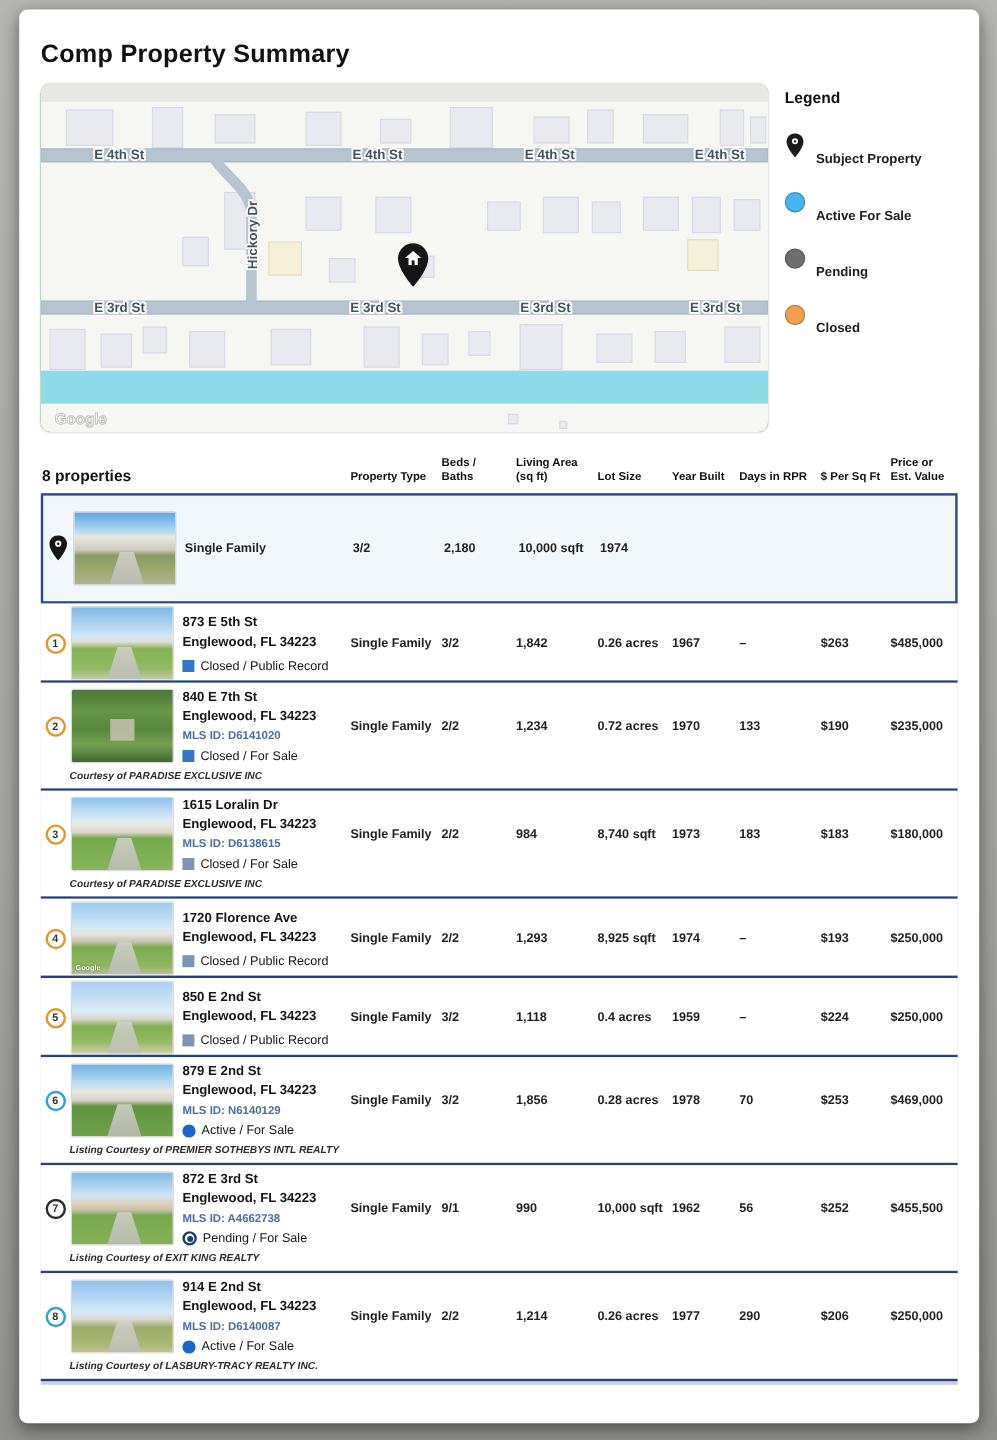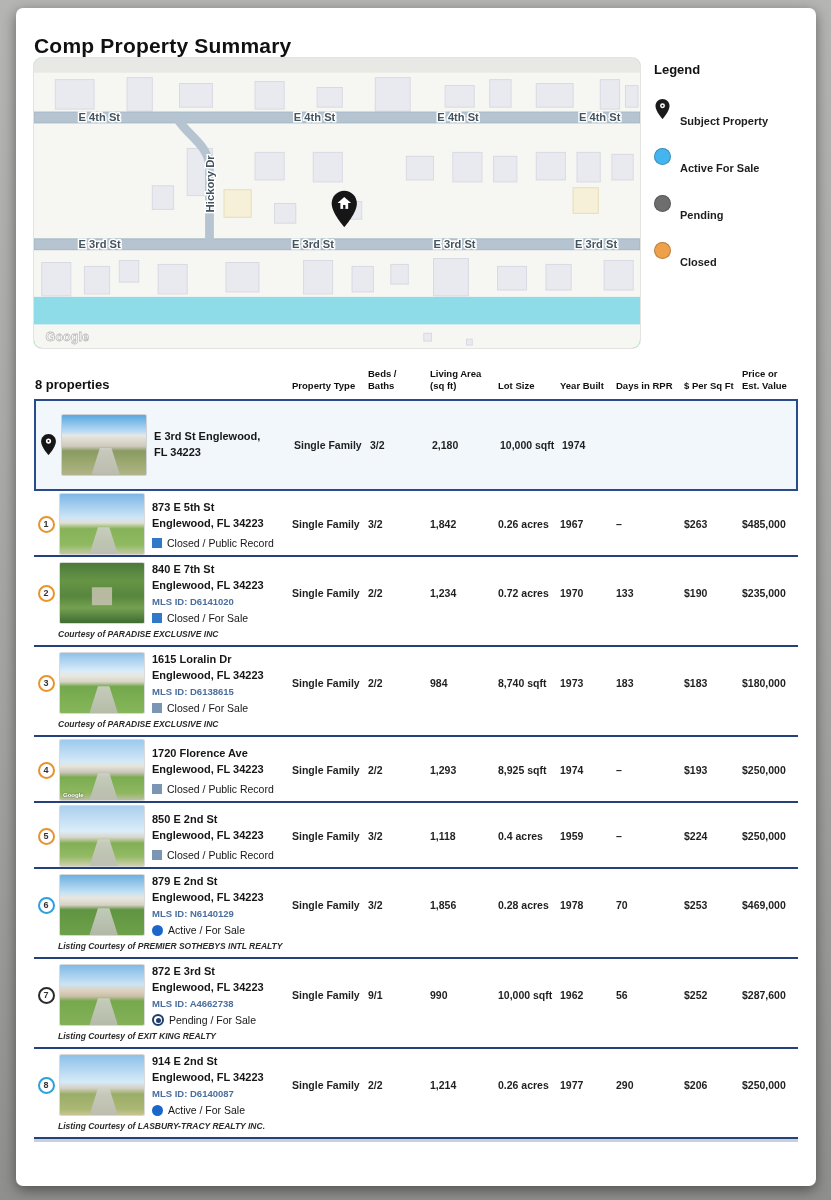--- a/index.html
+++ b/index.html
@@ -8,21 +8,21 @@
     font-family:"Liberation Sans", sans-serif;
     background:linear-gradient(180deg,#b5b5b3 0%, #a2a2a0 60%, #8f8f8d 100%);
     position:relative; overflow:hidden;
   }
   .page {
     position:absolute; left:16px; right:15px; top:8px; height:1178px;
     background:#ffffff; border-radius:7px;
     box-shadow:0 4px 14px rgba(0,0,0,.45);
     padding:26px 18px 0 18px;
   }
-  .title { font-size:21px; font-weight:800; color:#111; letter-spacing:.2px; }
+  .title { font-size:21px; font-weight:800; color:#111; letter-spacing:.2px; margin-bottom:12px; }
 
   
   .map-wrap { display:flex; }
   .map-card { flex:0 0 606px; border-radius:8px; overflow:hidden; box-shadow:0 0 0 1px #e3e3df; background:#22c55e; }
   .map-card svg { display:block; }
   .legend { flex:1; padding:0 0 0 14px; }
   .legend-title { font-size:13px; font-weight:800; color:#111; margin:4px 0 14px; }
   .legend-item { display:flex; align-items:center; gap:9px; margin-bottom:11px; }
   .legend-item .lab { font-size:11px; font-weight:700; color:#1d1d1d;margin-top:24px; }
   .lg-circle { width:17px; height:17px; border-radius:50%; background:currentColor; box-shadow:inset 0 0 0 1px rgba(0,0,0,.22); flex:0 0 17px; }
@@ -219,24 +219,20 @@
         <div class="pin-cell">
           <svg width="15" height="21" viewBox="0 0 26 37">
               <path d="M13 0C5.8 0 0 5.8 0 13c0 9.8 13 24 13 24s13-14.2 13-24C26 5.8 20.2 0 13 0z" fill="#161616"></path>
               <circle cx="13" cy="12.5" r="4.6" fill="#fff"></circle>
               <circle cx="13" cy="12.5" r="1.8" fill="#161616"></circle>
             </svg>
         </div>
         <div class="photo-c">
             <div class="photo ph-sub"></div>
           </div>
-        <div class="addr-c">
-          <div class="a1">E 3rd St Englewood,</div>
-          <div class="a1">FL 34223</div>
-        </div>
         <div class="v">Single Family</div>
         <div class="v">3/2</div>
         <div class="v">2,180</div>
         <div class="v">10,000 sqft</div>
         <div class="v">1974</div>
         <div class="v"></div>
         <div class="v"></div>
         <div class="v"></div>
       </div>
     </div>
@@ -442,21 +438,21 @@
             <span class="st">Pending / For Sale</span>
           </div>
         </div>
         <div class="v">Single Family</div>
         <div class="v">9/1</div>
         <div class="v">990</div>
         <div class="v">10,000 sqft</div>
         <div class="v">1962</div>
         <div class="v">56</div>
         <div class="v">$252</div>
-        <div class="v">$287,600</div>
+        <div class="v">$455,500</div>
       </div>
       <div class="courtesy">Listing Courtesy of EXIT KING REALTY</div>
     </div>
 
     <div class="prow tall">
       <div class="rgrid">
         <div class="badge-c">
             <span class="badge" style="color: rgb(45, 160, 218);">
               <b>8</b>
             </span>

